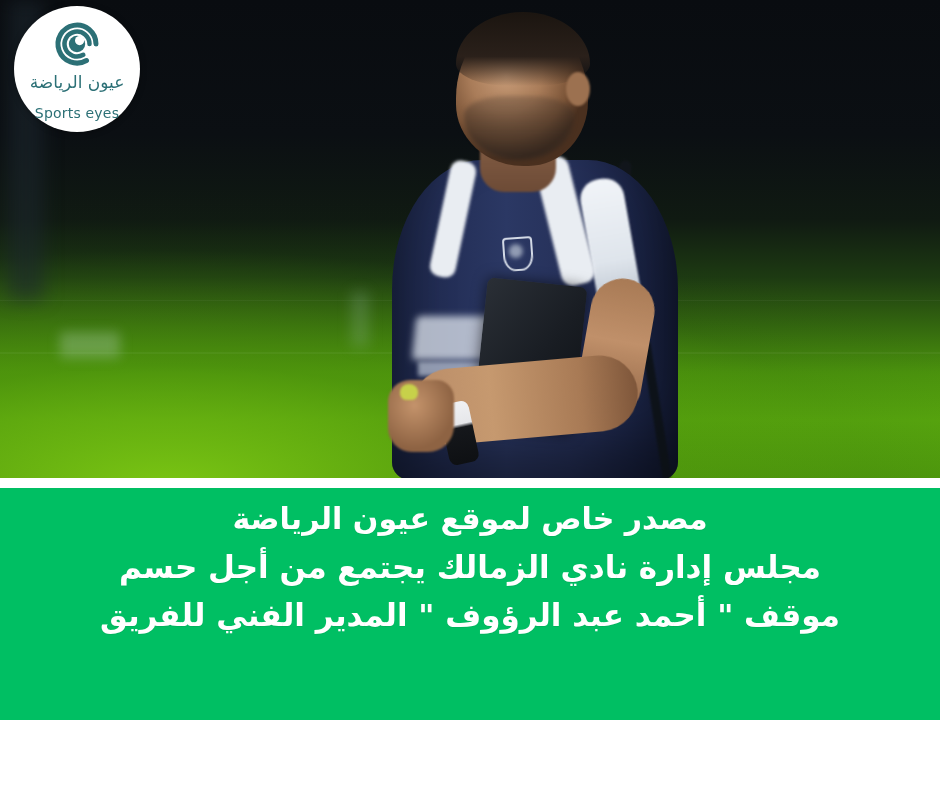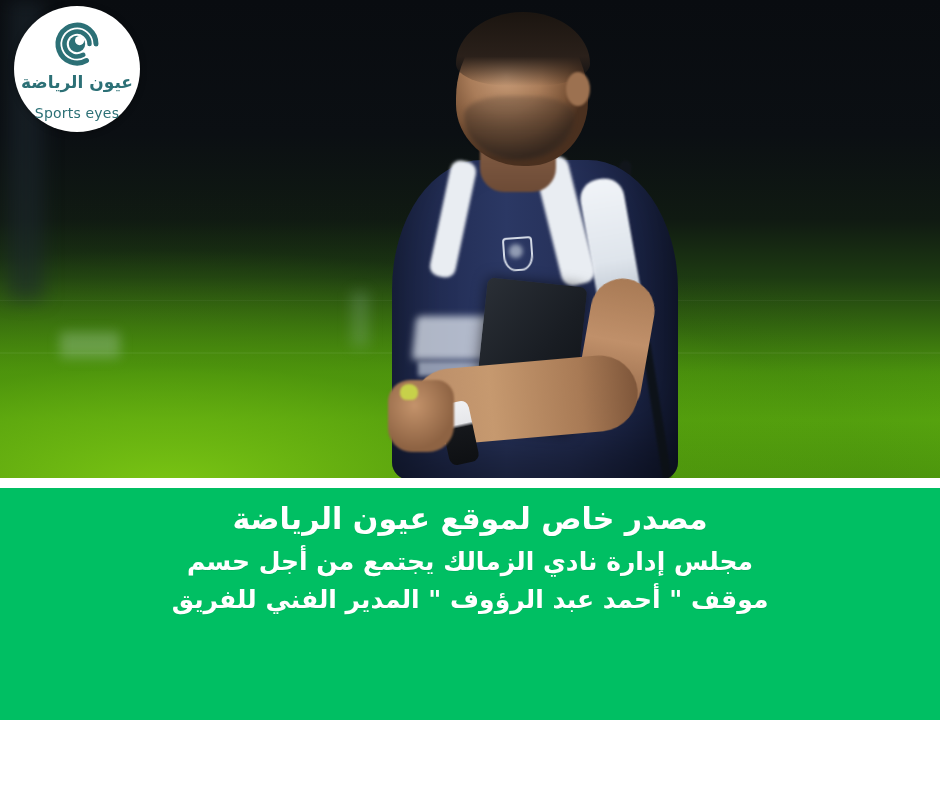--- a/index.html
+++ b/index.html
@@ -288,21 +288,21 @@
   }
   .logo-eye {
     width: 52px;
     height: 52px;
     margin-top: 2px;
     margin-bottom: 1px;
   }
   .logo-ar {
     color: #2c7076;
     font-size: 17px;
-    font-weight: bold;
+    font-weight: normal;
     line-height: 1.1;
     direction: rtl;
     margin-top: 2px;
     letter-spacing: 0px;
   }
   .logo-en {
     color: #2c7076;
     font-size: 14px;
     line-height: 1.1;
     margin-top: 14px;
@@ -333,21 +333,21 @@
     padding-top: 8px;
     box-sizing: border-box;
   }
   .caption-line {
     direction: rtl;
     unicode-bidi: isolate;
     text-align: center;
     color: #ffffff;
     font-family: "DejaVu Sans", sans-serif;
     font-weight: bold;
-    font-size: 25px;
+    font-size: 31px;
     line-height: 1.55;
     width: 900px;
     white-space: nowrap;
     text-shadow: 0 1px 0 rgba(0,0,0,0.06);
   }
   .caption-line.lead {
     font-size: 30px;
   }
 </style>
 </head>

